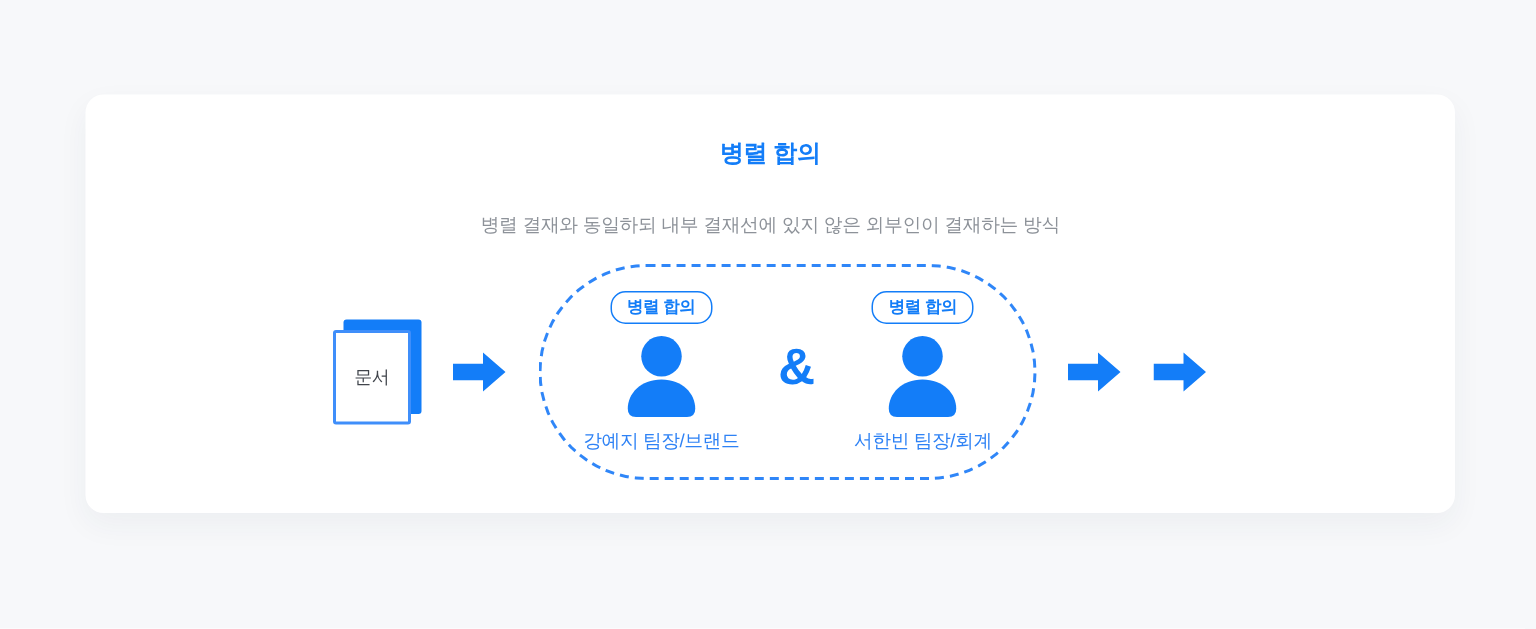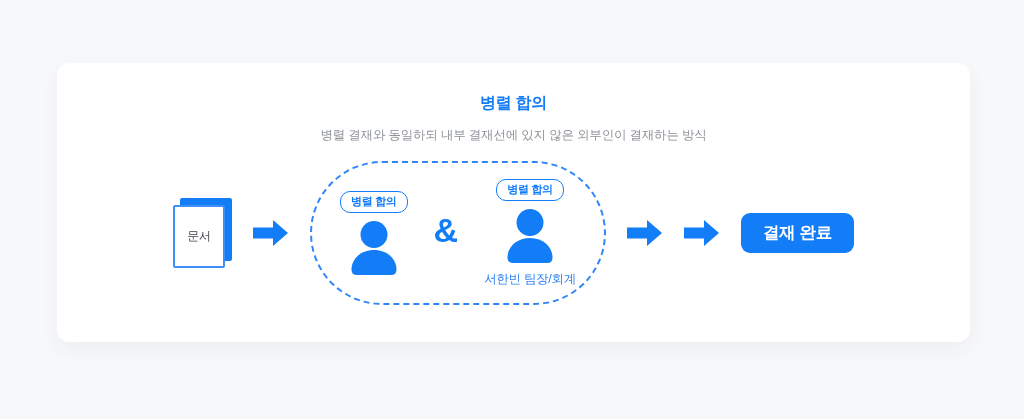--- a/index.html
+++ b/index.html
@@ -28,21 +28,21 @@
   .title {
     text-align: center;
     font-size: 16px;
     line-height: 19px;
     font-weight: 700;
     color: #137df8;
     letter-spacing: -0.3px;
   }
   .subtitle {
     text-align: center;
-    margin-top: 16px;
+    margin-top: 31px;
     font-size: 12.5px;
     line-height: 15px;
     color: #8d9299;
     letter-spacing: -0.2px;
   }
   .flow-row {
     margin-top: 18px;
     display: flex;
     align-items: center;
     justify-content: center;
@@ -166,20 +166,21 @@
       </svg>
 
       <div class="parallel-group">
 
         <div class="approver">
           <div class="badge">병렬 합의</div>
           <svg class="person-icon" width="52" height="54" viewBox="0 0 52 54">
             <circle class="fill" cx="26" cy="13.5" r="13.5"></circle>
             <path class="fill" d="M26 29 C12 29 3.5 38.5 3.5 48.5 Q3.5 54 9 54 L43 54 Q48.5 54 48.5 48.5 C48.5 38.5 40 29 26 29 Z"></path>
           </svg>
+          <div class="approver-name">강예지 팀장/브랜드</div>
         </div>
 
         <div class="ampersand">&amp;</div>
 
         <div class="approver">
           <div class="badge">병렬 합의</div>
           <svg class="person-icon" width="52" height="54" viewBox="0 0 52 54">
             <circle class="fill" cx="26" cy="13.5" r="13.5"></circle>
             <path class="fill" d="M26 29 C12 29 3.5 38.5 3.5 48.5 Q3.5 54 9 54 L43 54 Q48.5 54 48.5 48.5 C48.5 38.5 40 29 26 29 Z"></path>
           </svg>
@@ -190,19 +191,16 @@
 
       <svg class="arrow" width="36" height="28" viewBox="0 0 36 28">
         <path d="M0 8.5 H20 V1 L35 14 L20 27 V19.5 H0 Z"></path>
       </svg>
 
 
       <svg class="arrow" width="36" height="28" viewBox="0 0 36 28">
         <path d="M0 8.5 H20 V1 L35 14 L20 27 V19.5 H0 Z"></path>
       </svg>
 
-      <div class="result-button">
-        <span>결재 완료</span>
-      </div>
 
     </div>
   </div>
 </div>
 
 </body></html>

